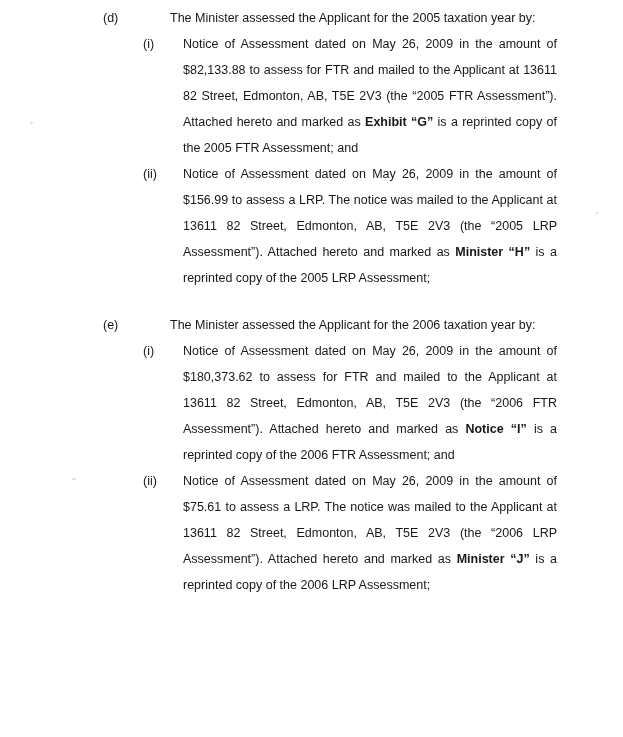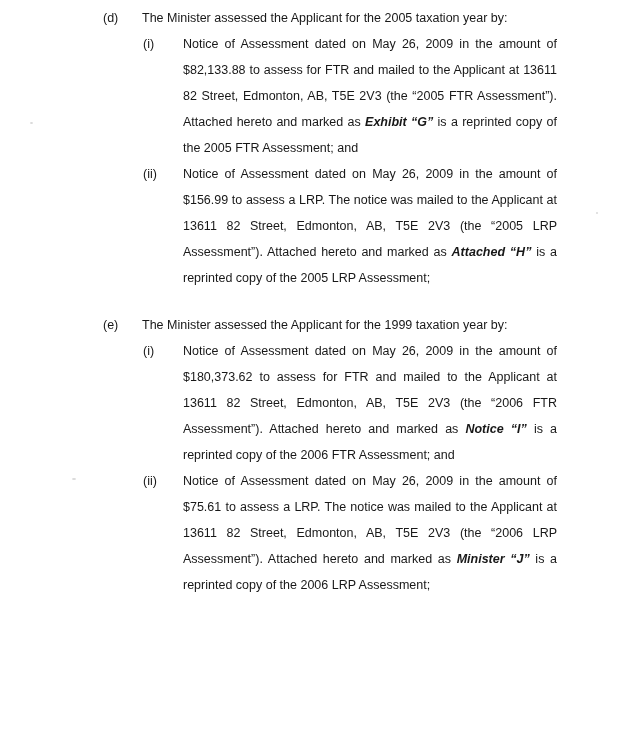--- a/index.html
+++ b/index.html
@@ -33,37 +33,38 @@
     align-items: flex-start;
   }
   .label1 {
     flex: none;
     margin-left: 103px;
     width: 39px;
   }
   .intro-text {
     flex: none;
     width: 415px;
+    margin-left: 28px;
   }
 
   .sub {
     display: flex;
     align-items: flex-start;
   }
   .label2 {
     flex: none;
     margin-left: 143px;
     width: 40px;
   }
   .sub-text {
     flex: none;
     width: 374px;
     text-align: justify;
   }
-  .exhibit { font-weight: bold; font-style: italic; }
+  .exhibit { font-weight: bold; }
 
   
   .speck {
     position: absolute;
     background: #b9b9b9;
     border-radius: 50%;
     width: 3px;
     height: 2px;
     opacity: 0.55;
   }
@@ -86,28 +87,28 @@
       <div class="intro-text">The Minister assessed the Applicant for the 2005 taxation year by:</div>
     </div>
 
     <div class="sub">
       <span class="label2">(i)</span>
       <div class="sub-text"><span>Notice of Assessment dated on May 26, 2009 in the amount of $82,133.88 to assess for FTR and mailed to the Applicant at 13611 82 Street, Edmonton, AB, T5E 2V3 (the “2005 FTR Assessment”).  Attached hereto and marked as </span><span class="exhibit">Exhibit “G”</span><span> is a reprinted copy of the 2005 FTR Assessment; and</span></div>
     </div>
 
     <div class="sub">
       <span class="label2">(ii)</span>
-      <div class="sub-text"><span>Notice of Assessment dated on May 26, 2009 in the amount of $156.99 to assess a LRP.  The notice was mailed to the Applicant at 13611 82 Street, Edmonton, AB, T5E 2V3 (the “2005 LRP Assessment”).  Attached hereto and marked as </span><span class="exhibit">Attached “H”</span><span> is a reprinted copy of the 2005 LRP Assessment;</span></div>
+      <div class="sub-text"><span>Notice of Assessment dated on May 26, 2009 in the amount of $156.99 to assess a LRP.  The notice was mailed to the Applicant at 13611 82 Street, Edmonton, AB, T5E 2V3 (the “2005 LRP Assessment”).  Attached hereto and marked as </span><span class="exhibit">Minister “H”</span><span> is a reprinted copy of the 2005 LRP Assessment;</span></div>
     </div>
   </div>
 
   <div class="section gap-before">
     <div class="para-intro">
       <span class="label1">(e)</span>
-      <div class="intro-text">The Minister assessed the Applicant for the 1999 taxation year by:</div>
+      <div class="intro-text">The Minister assessed the Applicant for the 2006 taxation year by:</div>
     </div>
 
     <div class="sub">
       <span class="label2">(i)</span>
       <div class="sub-text"><span>Notice of Assessment dated on May 26, 2009 in the amount of $180,373.62 to assess for FTR and mailed to the Applicant at 13611 82 Street, Edmonton, AB, T5E 2V3 (the “2006 FTR Assessment”).  Attached hereto and marked as </span><span class="exhibit">Notice “I”</span><span> is a reprinted copy of the 2006 FTR Assessment; and</span></div>
     </div>
 
     <div class="sub">
       <span class="label2">(ii)</span>
       <div class="sub-text"><span>Notice of Assessment dated on May 26, 2009 in the amount of $75.61 to assess a LRP.  The notice was mailed to the Applicant at 13611 82 Street, Edmonton, AB, T5E 2V3 (the “2006 LRP Assessment”).  Attached hereto and marked as </span><span class="exhibit">Minister “J”</span><span> is a reprinted copy of the 2006 LRP Assessment;</span></div>

